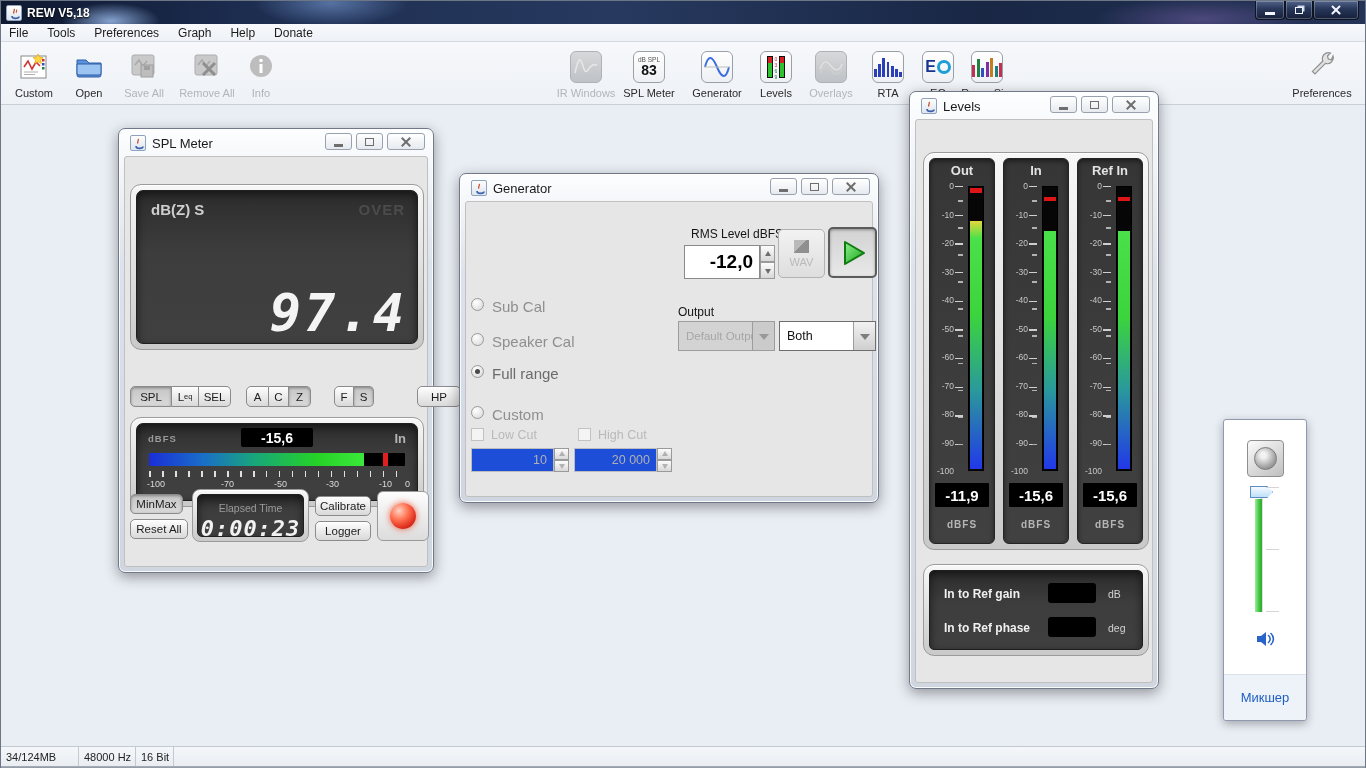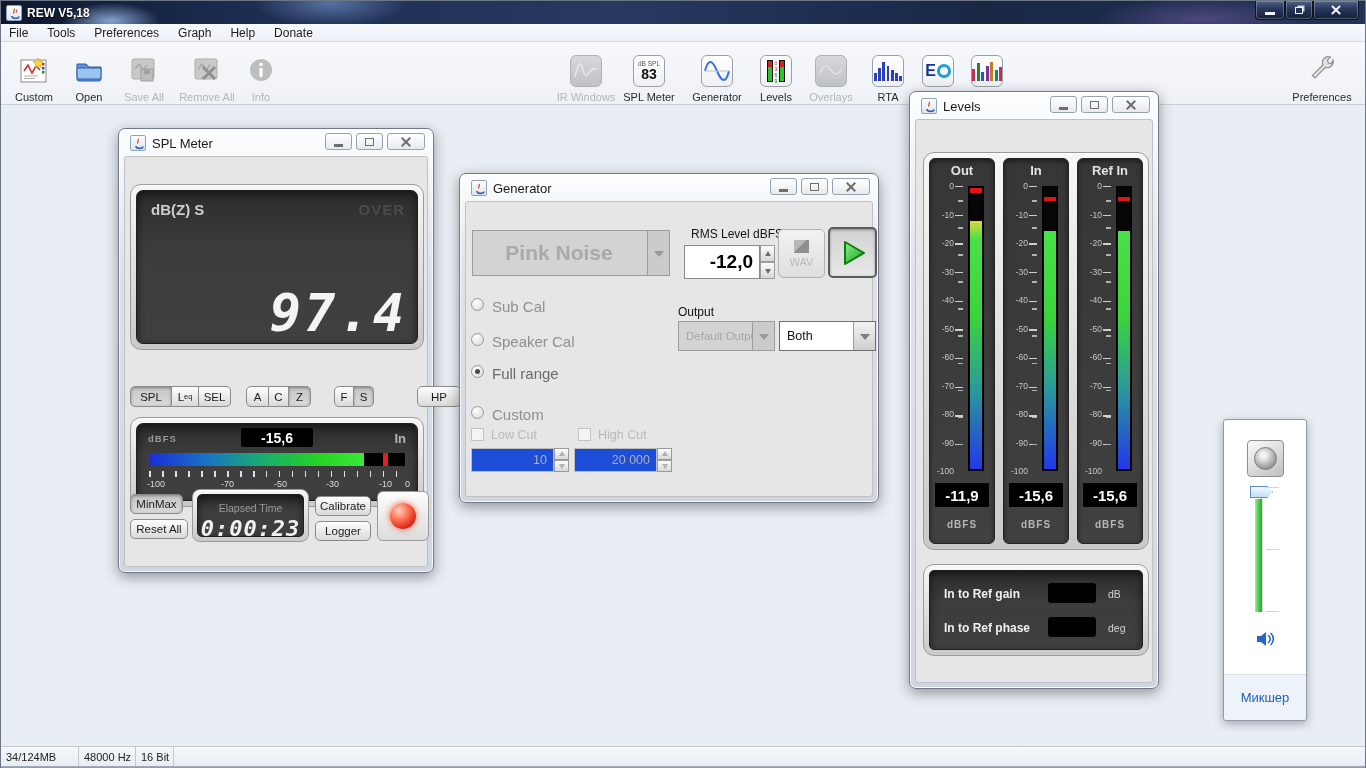--- a/index.html
+++ b/index.html
@@ -23,21 +23,21 @@
 .gmin{width:10px;height:3px;background:#f2f6ff;margin-top:6px}
 .grest{width:8px;height:7px;border:1.5px solid #f2f6ff;box-shadow:2px -2px 0 -0.5px #cdd8ea}
 .gx{position:relative;width:12px;height:12px}
 .gx i{position:absolute;left:0;top:5px;width:12px;height:2.2px;background:#f2f6ff;border-radius:1px}
 .gx i:first-child{transform:rotate(45deg)}.gx i:last-child{transform:rotate(-45deg)}
 
 
 .menubar{position:absolute;left:0;top:23px;width:100%;height:18px;background:linear-gradient(#f7f9fc,#eef1f6);border-bottom:1px solid #d5dae1;display:flex;align-items:center;gap:19px;padding-left:8px}
 .menuitem{font-size:12px;color:#1c1c1c}
 .toolbar{position:absolute;left:0;top:41px;width:100%;height:63px;background:linear-gradient(#f6f8fb,#eef1f6);border-bottom:1px solid #c9cfd8}
-.tbtn{position:absolute;top:3px;height:58px;display:flex;flex-direction:column;align-items:center;justify-content:flex-end}
+.tbtn{position:absolute;top:3px;height:58px;display:flex;flex-direction:column;align-items:center;justify-content:center}
 .tbtn .lab{font-size:11px;color:#2a2a2a;margin-top:3px;white-space:nowrap}
 .tbtn.dis .lab{color:#b2b5ba}
 .ic{width:34px;height:34px;display:flex;align-items:center;justify-content:center}
 .icbox{width:32px;height:32px;border:1px solid #9aa0a8;border-radius:6px;background:linear-gradient(#ffffff,#eef0f3);display:flex;flex-direction:column;align-items:center;justify-content:center}
 .icbox.gray{background:linear-gradient(#d6d8da,#bfc2c6);border-color:#aeb2b7}
 .splic1{font-size:6.5px;color:#555;line-height:7px}
 .splic2{font-size:14px;font-weight:bold;color:#111;line-height:15px}
 .eqE{font-size:16px;font-weight:bold;color:#16338f;letter-spacing:0}
 .eqQ{width:14px;height:14px;border:3.5px solid #1e9ed6;border-radius:50%;margin-left:1px}
 .bars{display:flex;align-items:flex-end;gap:1.5px;height:20px}
@@ -499,24 +499,20 @@
         </div>
       <div class="wbtn wide">
           <span class="wx">
             <i></i>
             <i></i>
           </span>
         </div>
     </div>
     <div class="wbody">
 
-      <div class="combo dis" style="left:6px;top:28px;width:198px;height:46px">
-        <span class="pinktext">Pink Noise</span>
-        <span class="arr"></span>
-      </div>
 
       <span class="gen-lab" style="left:212px;top:25px;width:118px;text-align:center">RMS Level dBFS</span>
       <div class="spinbox" style="left:218px;top:43px;width:76px;height:34px;font-size:19px;font-weight:bold">
           <span>-12,0</span>
         </div>
       <div class="spinarr" style="left:294px;top:43px">
         <span class="sa up" style="height:17px"></span>
         <span class="sa dn" style="height:17px"></span>
       </div>
 

